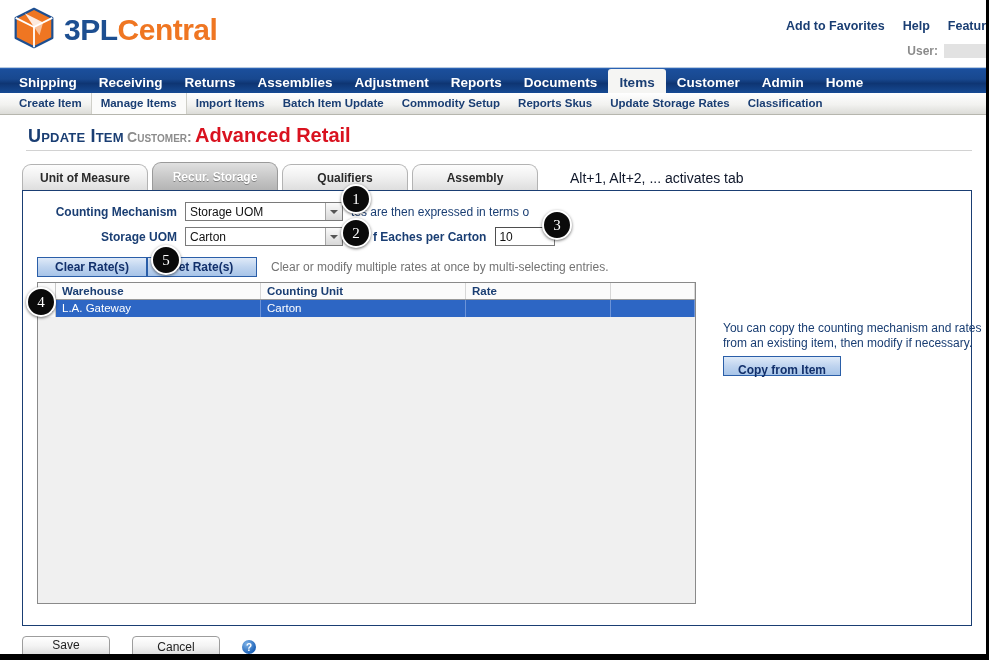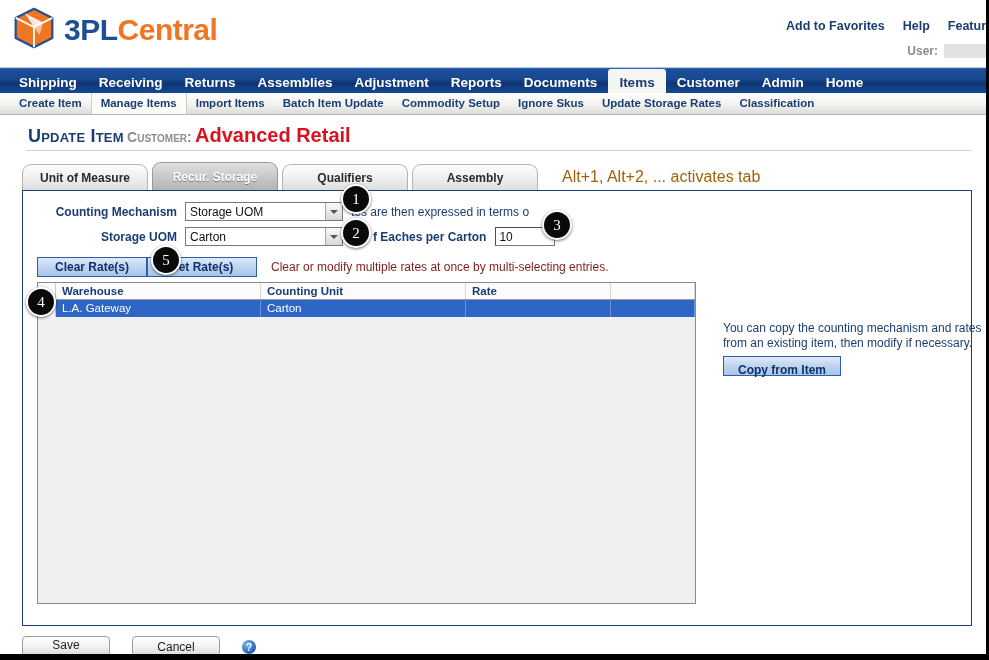--- a/index.html
+++ b/index.html
@@ -173,23 +173,23 @@
     cursor: pointer;
   }
   .tab.active {
     background: linear-gradient(to bottom,#e0e0e0 0%, #c9c9c9 50%, #b4b4b4 100%);
     color: #ffffff;
     text-shadow: 0 1px 0 #7e7e7e;
     height: 28px;
     border-color: #9a9a9a;
   }
   .tab-hint {
-    margin-left: 20px;
-    color: #a16207;
-    font-size: 16px;
+    margin-left: 28px;
+    color: #0f172a;
+    font-size: 14px;
     padding-bottom: 4px;
     white-space: nowrap;
   }
 
   
   .panel {
     position: relative;
     margin: 0 14px 0 22px;
     height: 436px;
     border: 1px solid #1a3e73;
@@ -269,21 +269,21 @@
     border: 1px solid #2a5ea8;
     color: #12306b;
     font-size: 12px;
     font-weight: bold;
     height: 20px;
     padding: 0 10px;
     cursor: pointer;
     font-family: "Liberation Sans", sans-serif;
   }
   .rate-note {
-    color: #7f1d1d;
+    color: #737373;
     font-size: 12px;
     margin-left: 14px;
     white-space: nowrap;
   }
 
   
   .grid-wrap {
     position: absolute;
     left: 14px; top: 91px;
     width: 659px; height: 322px;
@@ -454,21 +454,21 @@
     <div class="nav-item">Admin</div>
     <div class="nav-item">Home</div>
   </div>
 
   <div class="subnav">
     <div class="sub-item">Create Item</div>
     <div class="sub-item active">Manage Items</div>
     <div class="sub-item">Import Items</div>
     <div class="sub-item">Batch Item Update</div>
     <div class="sub-item">Commodity Setup</div>
-    <div class="sub-item">Ignore Skus</div>
+    <div class="sub-item">Reports Skus</div>
     <div class="sub-item">Update Storage Rates</div>
     <div class="sub-item">Classification</div>
   </div>
 
   <div class="pagetitle">
     <span class="pt-update">Update Item</span>
     <span class="pt-cust-label">Customer:</span>
     <span class="pt-cust-name">Advanced Retail</span>
   </div>
   <div class="title-rule"></div>

